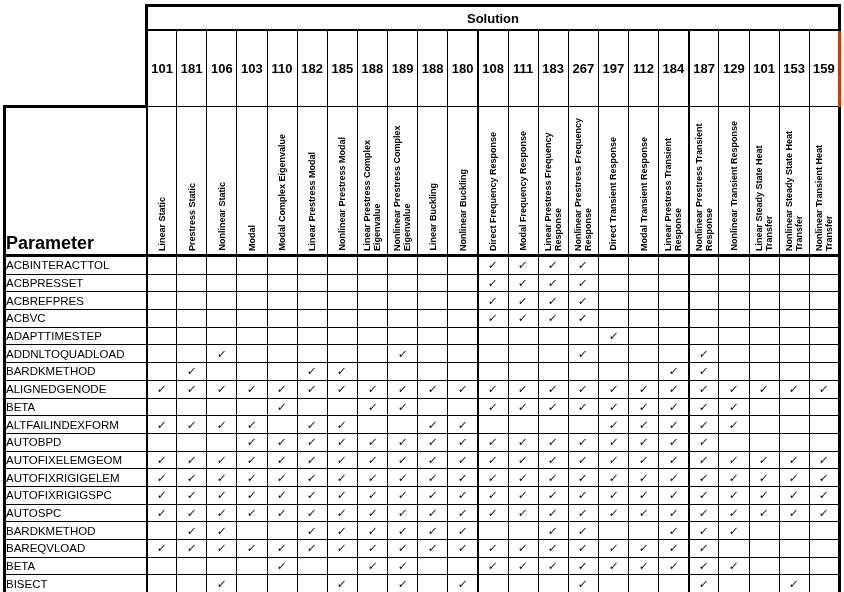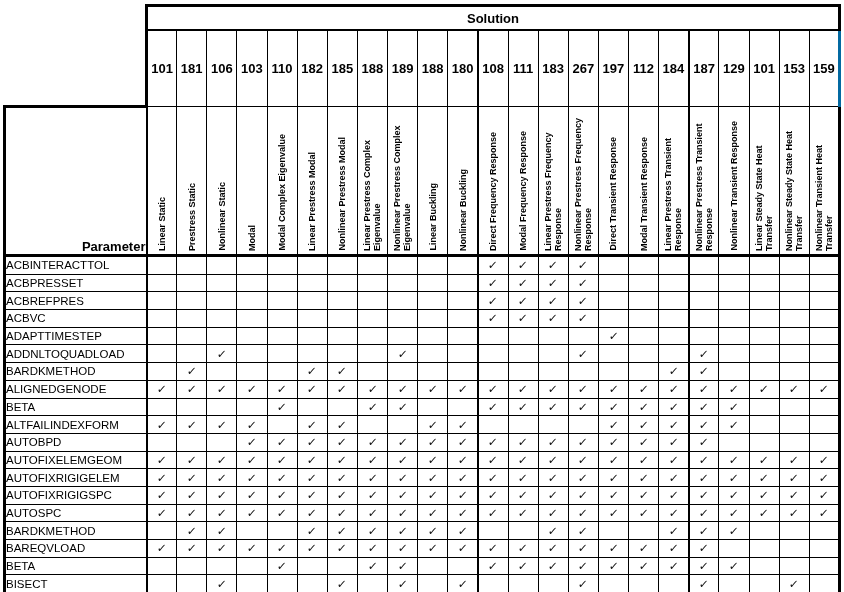--- a/index.html
+++ b/index.html
@@ -48,35 +48,35 @@
   }
   
   tr.num-row th {
     height: 75px;
     font-size: 13px;
     font-weight: bold;
     text-align: center;
     vertical-align: middle;
   }
   tr.num-row th:first-of-type { border-left: 3px solid #000; }
-  tr.num-row th:last-of-type  { border-right: 3px solid #0369a1; margin-left: 10px; }
+  tr.num-row th:last-of-type  { border-right: 3px solid #c2410c; margin-left: 10px; }
   
   tr.name-row th {
     height: 146px;
     vertical-align: bottom;
     border-bottom: 3px solid #000;
   }
   tr.name-row th:last-of-type { border-right: 3px solid #000; }
   th.param-head {
     border-left: 3px solid #000;
     border-top: 3px solid #000;
     border-right: 2px solid #000;
-    font-size: 13px;
+    font-size: 18px;
     font-weight: bold;
-    text-align: right;
+    text-align: left;
     vertical-align: middle;
   }
   .rot {
     writing-mode: vertical-rl;
     transform: rotate(180deg);
     font-size: 9px;
     font-weight: bold;
     line-height: 1.12;
     max-height: 138px;
     margin: 0 auto;

